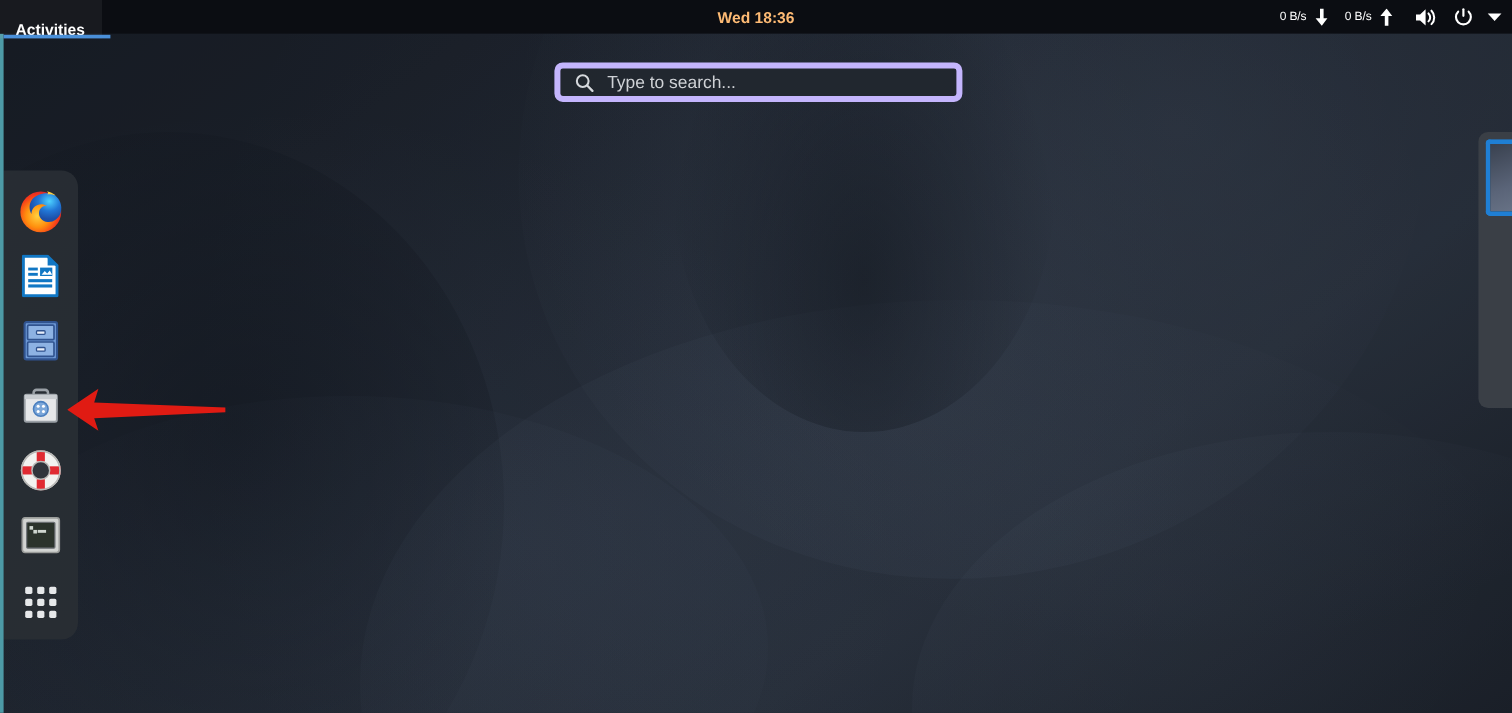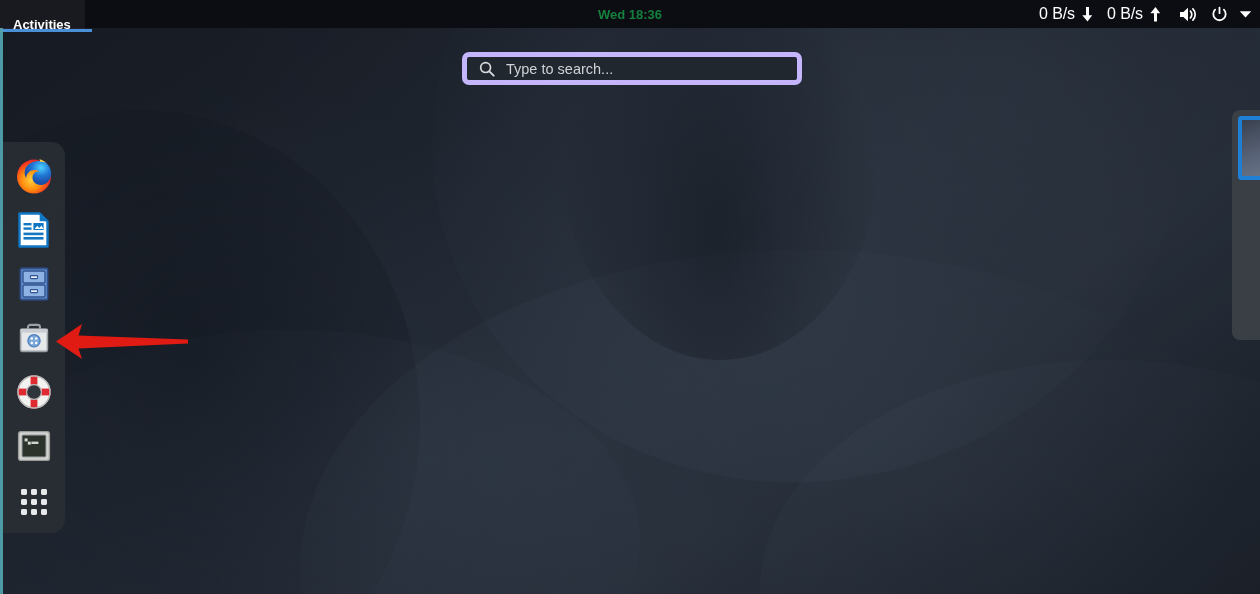--- a/index.html
+++ b/index.html
@@ -55,30 +55,30 @@
     cursor:pointer;
     background:rgba(255,255,255,0.055);
   }
   #activities-underline {
     position:absolute; left:3px; bottom:0; width:89px; height:3px;
     background:#4a90d9;
   }
   #clock {
     position:absolute; left:0; right:0; top:0; height:28px;
     display:flex; align-items:center; justify-content:center;
-    color:#15803d; font-weight:bold; font-size:13px;
+    color:#fdba74; font-weight:bold; font-size:13px;
     pointer-events:none;
   }
   #tray {
     position:absolute; right:8px; top:0; height:28px;
     display:flex; align-items:center; gap:0px;
     color:#ffffff;
   }
   .net-group { display:flex; align-items:center; gap:7px; margin-right:14px; }
-  .net-rate { font-size:16px; color:#ffffff; letter-spacing:-0.1px; white-space:nowrap; }
+  .net-rate { font-size:10px; color:#ffffff; letter-spacing:-0.1px; white-space:nowrap; }
   .tray-icon { display:flex; align-items:center; justify-content:center; cursor:pointer; }
   #volume-icon { margin-right:12px; margin-left:4px; }
   #power-icon { margin-right:10px; }
   #menu-chevron { width:14px; }
 
   
   #search-entry {
     position:absolute; left:462px; top:52px; width:340px; height:33px;
     background:rgba(34,39,47,0.92);
     border:5px solid #c4b5fd;

